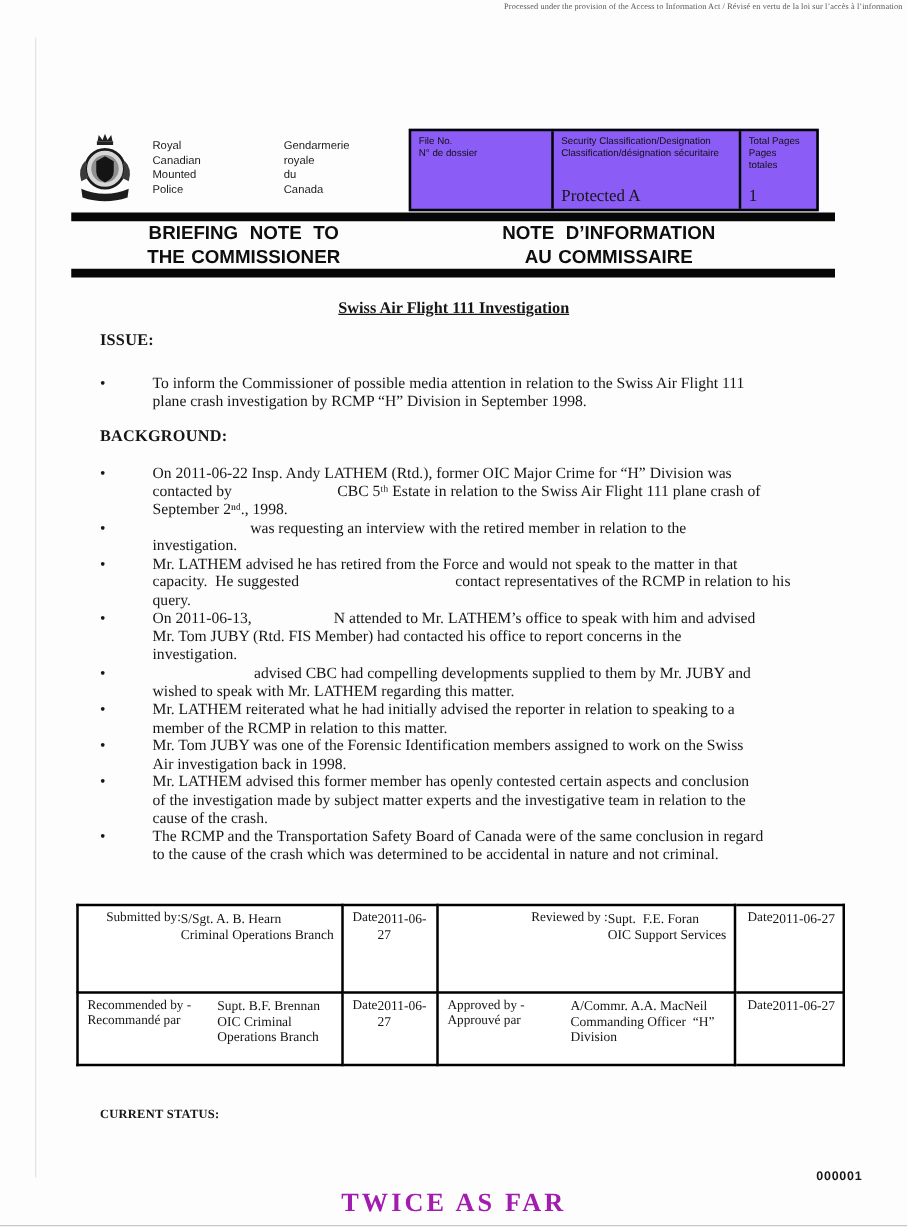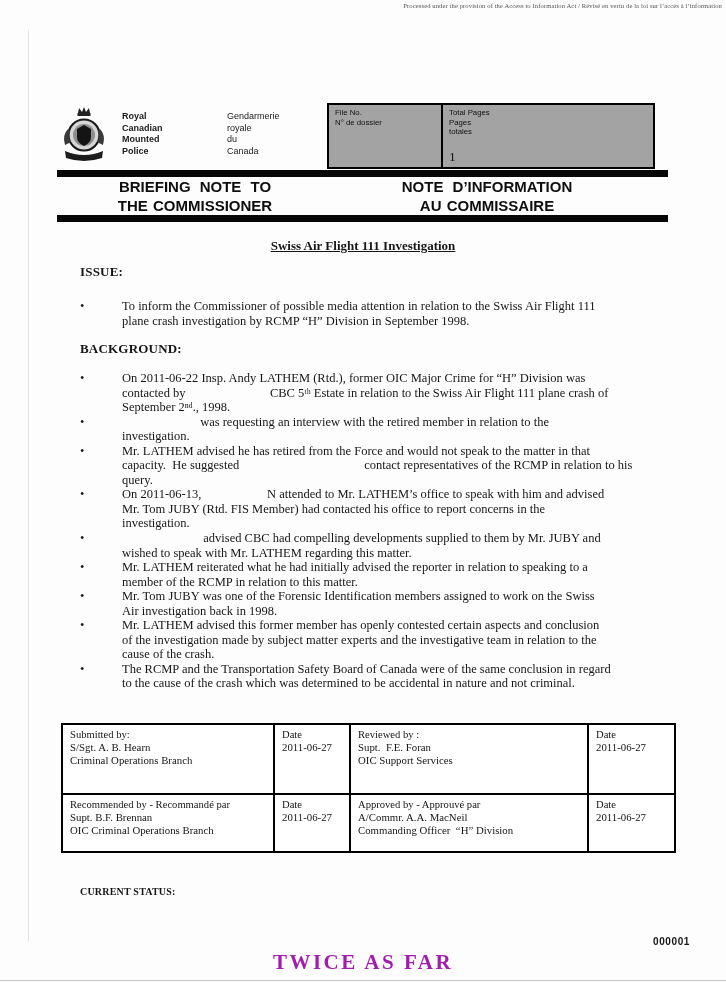--- a/index.html
+++ b/index.html
@@ -13,26 +13,26 @@
     position:absolute; top:2px; right:4px;
     font-size:6.6px; color:#555; letter-spacing:0.1px;
   }
   .left-scan-line { position:absolute; left:28px; top:30px; width:1px; height:912px; background:#e3e3e3; }
   .bottom-edge { position:absolute; left:0; top:980px; width:726px; height:1px; background:#c9c9c9; }
 
   
   .crest { position:absolute; left:58px; top:105px; width:52px; height:58px; }
   .org { position:absolute; top:111px; font-family:"Liberation Sans","DejaVu Sans",sans-serif;
          font-size:9px; line-height:11.5px; white-space:pre-line; color:#1a1a1a; }
-  .org-en { left:122px;font-weight:bold; } .org-fr { left:207px;margin-left:20px; }
+  .org-en { left:122px; } .org-fr { left:207px;margin-left:20px; }
 
   .file-box {
     position:absolute; left:327px; top:103px; width:328px; height:66px;
     border:2px solid #000; box-sizing:border-box;
-    display:grid; grid-template-columns:112px 150px 1fr; background:#a3a3a3;
+    display:grid; grid-template-columns:112px 150px 1fr; background:#8b5cf6;
   }
   .file-cell { border-left:2px solid #000; padding:3px 5px 3px 6px; display:flex; flex-direction:column; box-sizing:border-box; overflow:hidden; }
   .file-cell.first { border-left:none; }
   .file-label { font-family:"Liberation Sans","DejaVu Sans",sans-serif; font-size:7.8px; line-height:9.6px; white-space:pre-line; color:#111; }
   .file-value { margin-top:auto; font-size:13.5px; line-height:15px; }
 
   .bar { position:absolute; left:57px; width:611px; height:7px; background:#070707; }
   .bar-top { top:170px; } .bar-bottom { top:215px; }
 
   .banner-col {
@@ -52,21 +52,21 @@
   .bullet-list { position:absolute; left:80px; width:620px; }
   .issue-list { top:299px; } .background-list { top:371px; }
   .bullet { display:flex; align-items:flex-start; }
   .bullet-marker { flex:none; width:42px; font-size:12.5px; line-height:14.55px; }
   .bullet-text { white-space:pre-line; font-size:12.5px; line-height:14.55px; }
 
   
   .signoff { position:absolute; left:61px; top:723px; width:613px;
              border-collapse:collapse; table-layout:fixed; background:#fff; }
   .signoff td { border:2px solid #000; padding:0; vertical-align:top; }
-  .cell-inner { display:flex; flex-direction:column; justify-content:flex-start;
+  .cell-inner { display:flex; flex-direction:row; justify-content:flex-end;
                 padding:4px 6px 5px 7px; box-sizing:border-box; }
   .row-a .cell-inner { height:68px; } .row-b .cell-inner { height:56px; }
   .cell-label { font-size:10.6px; line-height:12px; }
   .cell-value { font-size:10.8px; line-height:12.6px; white-space:pre-line; }
 
   .current-status { position:absolute; left:80px; top:886px; font-weight:bold; font-size:10px; letter-spacing:0.2px; }
   .page-num { position:absolute; left:653px; top:936px;
               font-family:"Liberation Sans","DejaVu Sans",sans-serif; font-weight:bold;
               font-size:10px; letter-spacing:0.6px; }
   .watermark { position:absolute; left:0; top:950px; width:726px; text-align:center;
@@ -101,20 +101,25 @@
 du
 Canada</div>
 
   <div class="file-box">
     <div class="file-cell first">
       <div class="file-label">File No.
 N° de dossier</div>
       <div class="file-value"></div>
     </div>
     <div class="file-cell">
+      <div class="file-label">Security Classification/Designation
+Classification/désignation sécuritaire</div>
+      <div class="file-value">Protected A</div>
+    </div>
+    <div class="file-cell">
       <div class="file-label">Total Pages
 Pages
 totales</div>
       <div class="file-value">1</div>
     </div>
   </div>
 
   <div class="bar bar-top"></div>
   <div class="banner-col banner-en">
     <div class="banner-line1">BRIEFING NOTE TO</div>

